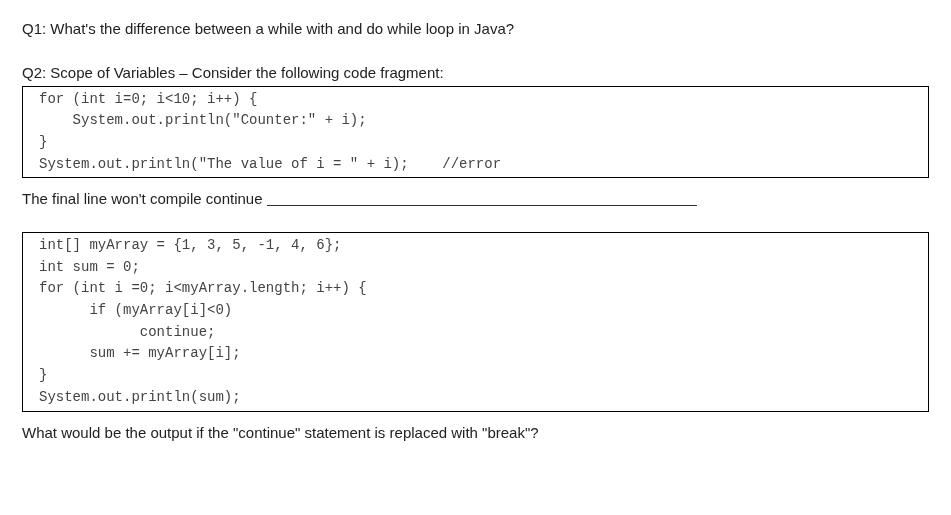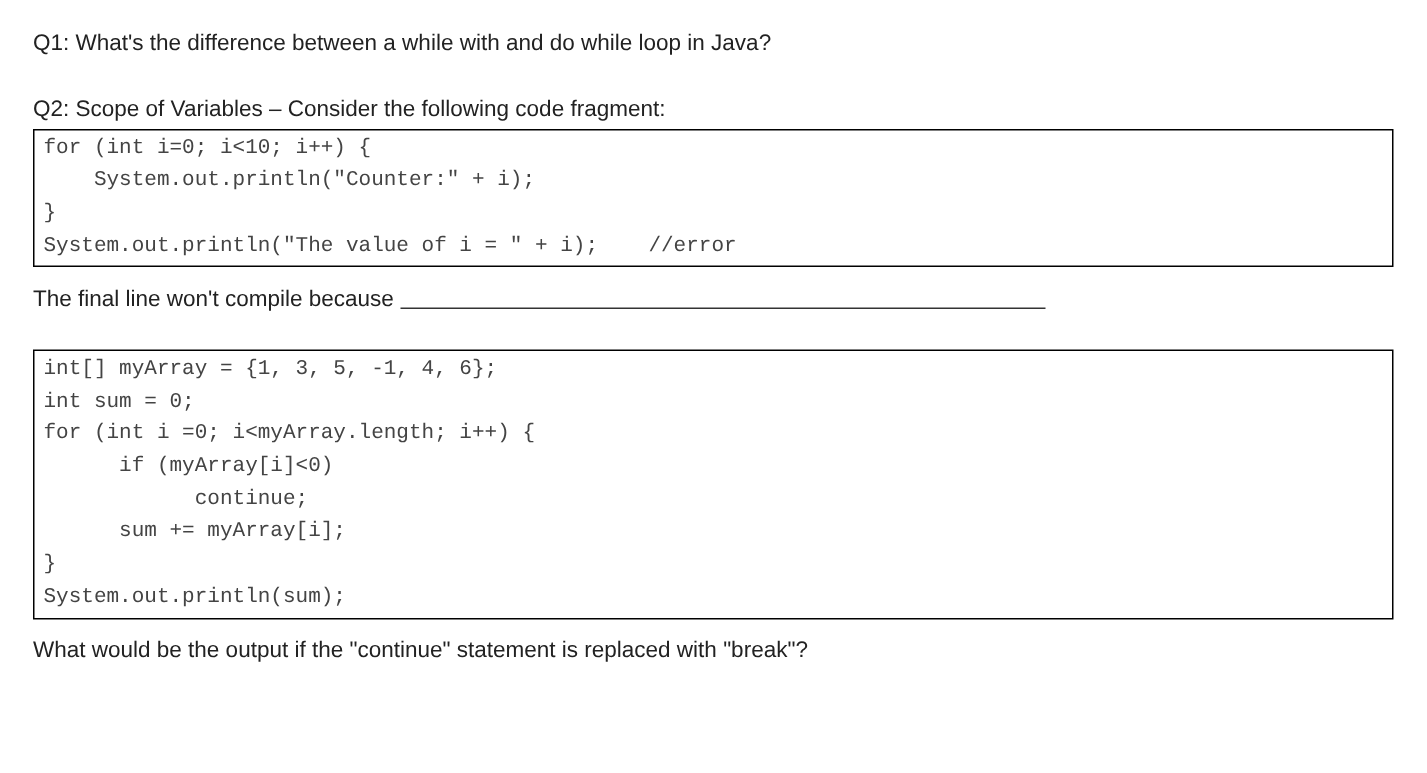--- a/index.html
+++ b/index.html
@@ -15,21 +15,21 @@
   .q {
     margin-bottom: 22px;
   }
   .q-heading {
     font-size: 15px;
     margin-bottom: 2px;
   }
   b { font-weight: normal; }
   .codebox {
     border: 1px solid #000;
-    padding: 2px 6px;
+    padding: 2px 16px;
     font-family: "Courier New", Courier, monospace;
     font-size: 14px;
     line-height: 1.55;
     white-space: pre;
     color: #444;
     margin-top: 2px;
     margin-bottom: 10px;
   }
   .fill-line {
     font-size: 15px;
@@ -55,21 +55,21 @@
   </div>
 </div>
 
 <div class="q">
   <div class="q-heading">Q2: Scope of Variables – Consider the following code fragment:</div>
   <div class="codebox">for (int i=0; i&lt;10; i++) {
     System.out.println("Counter:" + i);
 }
 System.out.println("The value of i = " + i);    //error</div>
   <div class="fill-line">
-    <span>The final line won't compile because </span><span class="blank"></span>
+    <span>The final line won't compile continue </span><span class="blank"></span>
   </div>
 </div>
 
 <div class="q">
   <div class="codebox">int[] myArray = {1, 3, 5, -1, 4, 6};
 int sum = 0;
 for (int i =0; i&lt;myArray.length; i++) {
       if (myArray[i]&lt;0)
             continue;
       sum += myArray[i];

